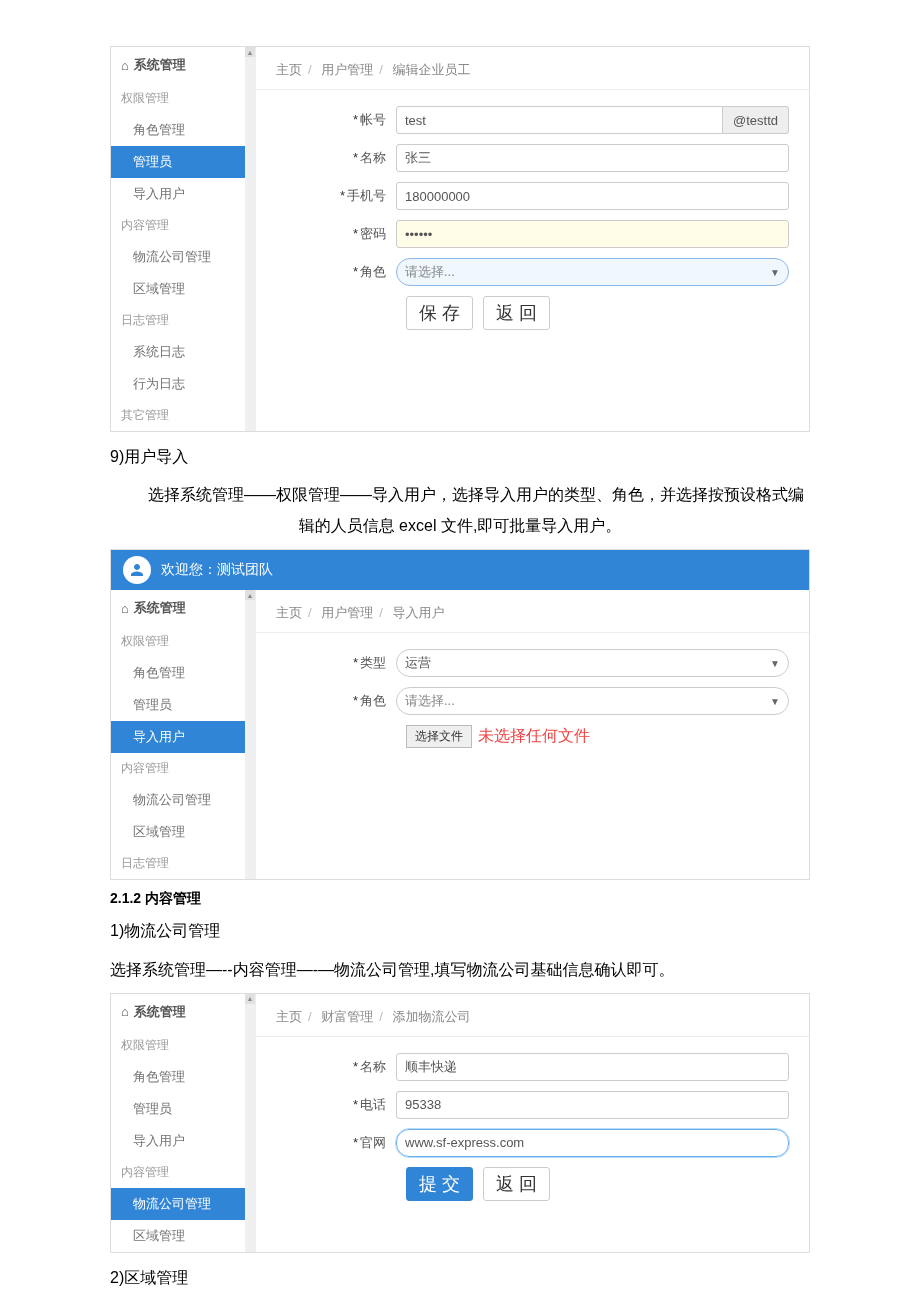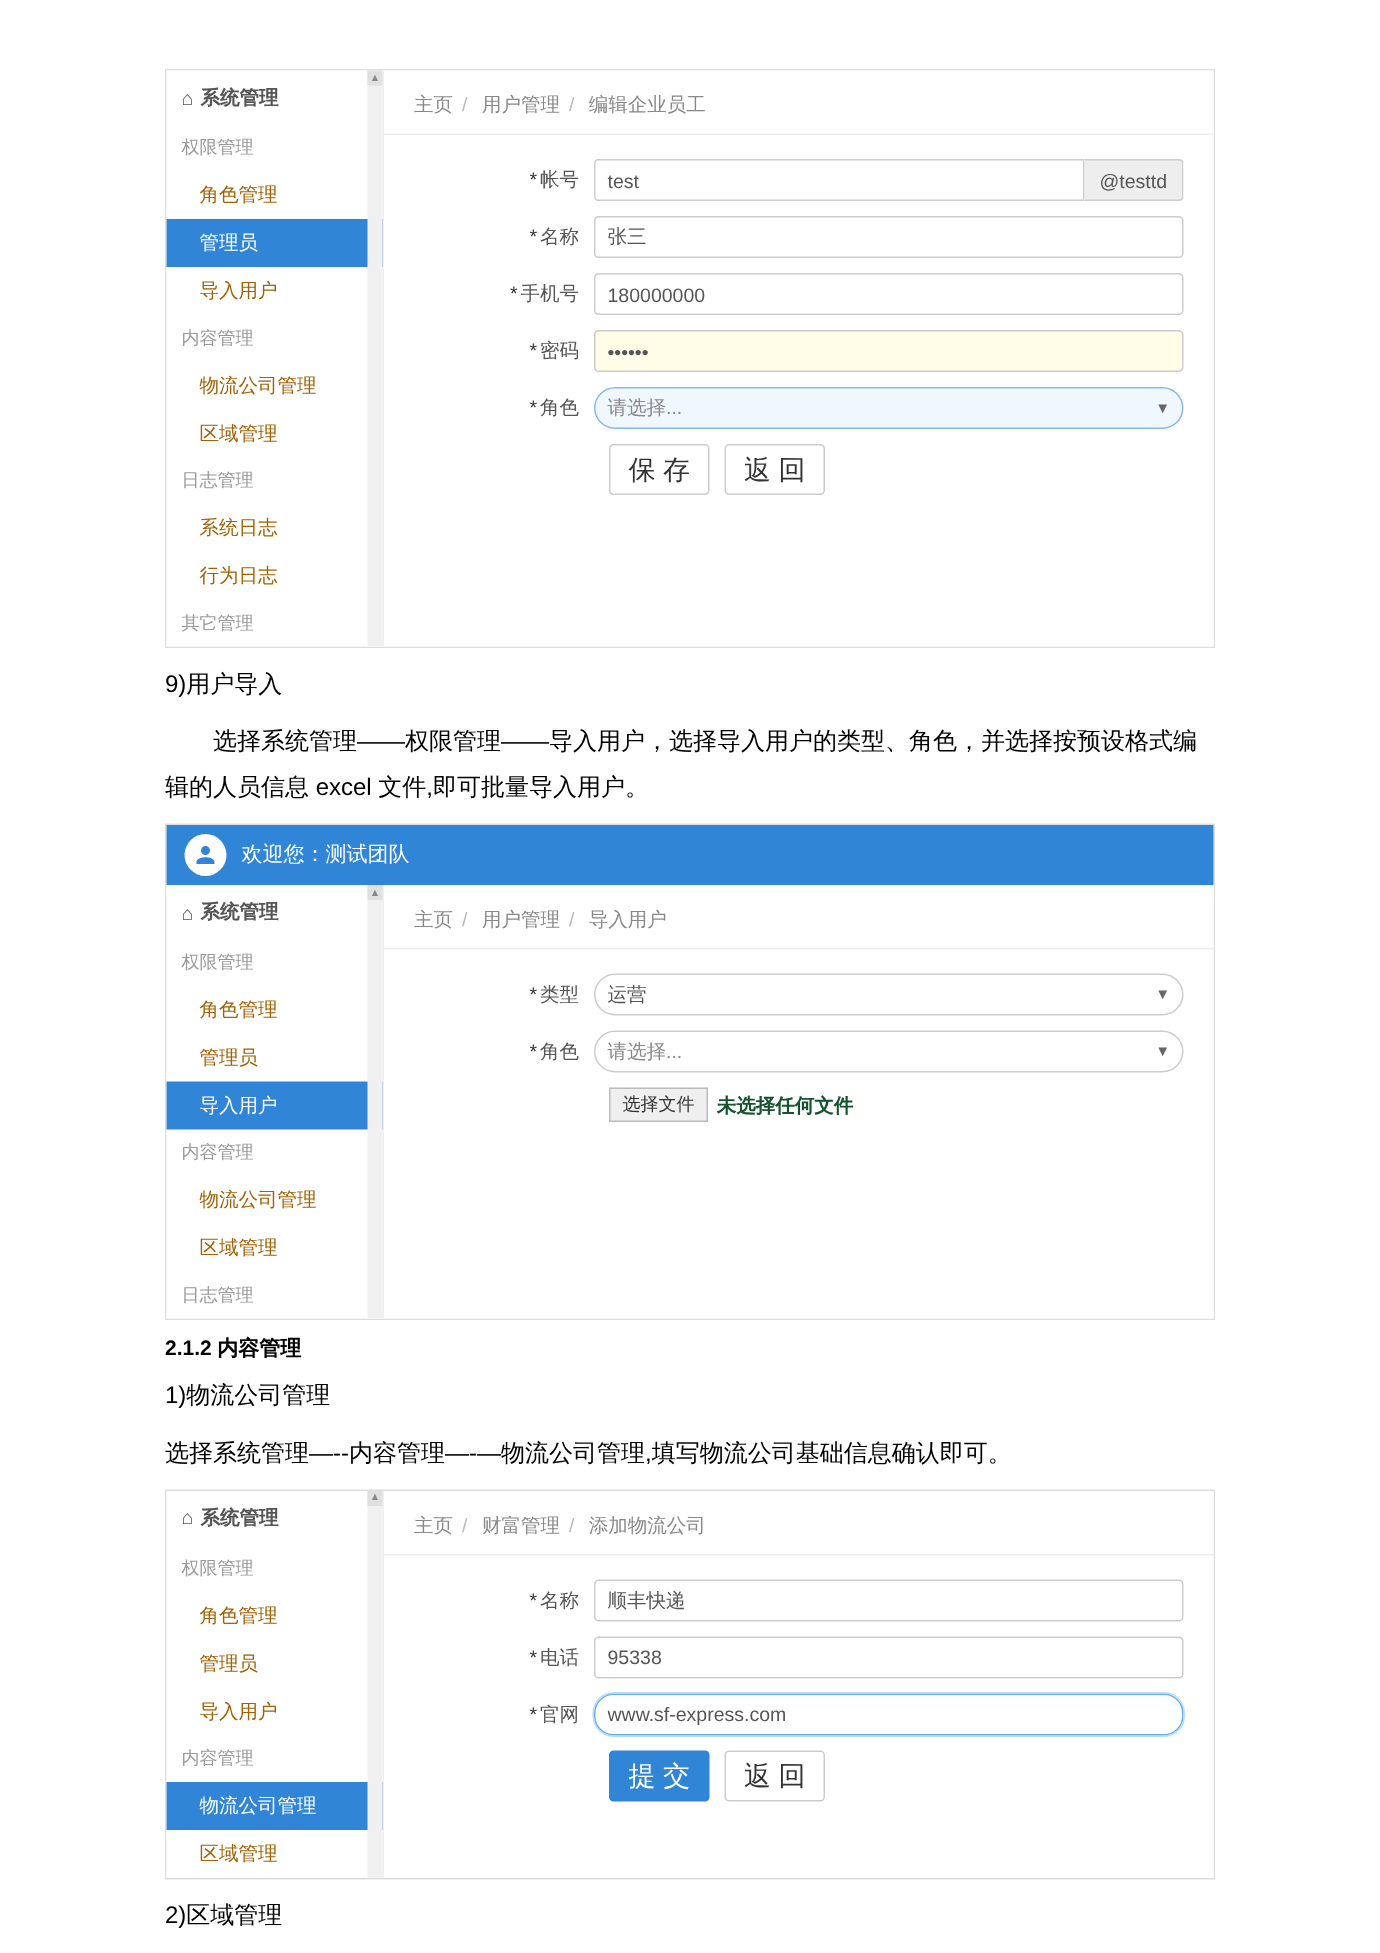--- a/index.html
+++ b/index.html
@@ -24,21 +24,21 @@
     pointer-events: none;
     font-family: Arial, sans-serif;
   }
   .doc-section { padding: 0 110px; position: relative; z-index: 1; }
   .doc-para {
     font-size: 16px;
     line-height: 1.9;
     margin: 8px 0;
     color: #000;
   }
-  .doc-para.indent { text-indent: 2em; }
+  .doc-para.indent { text-indent: 2em; text-align: center; }
   .doc-heading {
     font-size: 14px;
     font-weight: bold;
     margin: 10px 0 6px 0;
     color: #000;
   }
 
   .app-frame {
     margin: 6px 0 10px 0;
     border: 1px solid #ddd;
@@ -89,21 +89,21 @@
     display: flex; align-items: center;
   }
   .sb-header .home-icon { margin-right: 5px; font-size: 13px; }
   .sb-group {
     padding: 7px 10px;
     color: #999;
     font-size: 12px;
   }
   .sb-item {
     padding: 7px 10px 7px 22px;
-    color: #a16207;
+    color: #737373;
     cursor: pointer;
   }
   .sb-item.active {
     background: #3085d6;
     color: #fff;
   }
   .main-area {
     flex: 1;
     background: #fff;
     padding: 0;
@@ -199,21 +199,21 @@
     padding-left: 130px;
     gap: 6px;
   }
   .file-btn {
     border: 1px solid #bbb;
     background: #efefef;
     padding: 2px 8px;
     font-size: 12px;
     cursor: pointer;
   }
-  .file-text { color: #14532d; font-size: 13px; font-weight: bold; }
+  .file-text { color: #ef4444; font-size: 16px; }
 </style>
 </head>
 <body>
 
 <div class="watermark">www.bdocx.com</div>
 
 <div class="doc-section">
   <div class="app-frame">
     <div class="app-body">
       <div class="sidebar">

